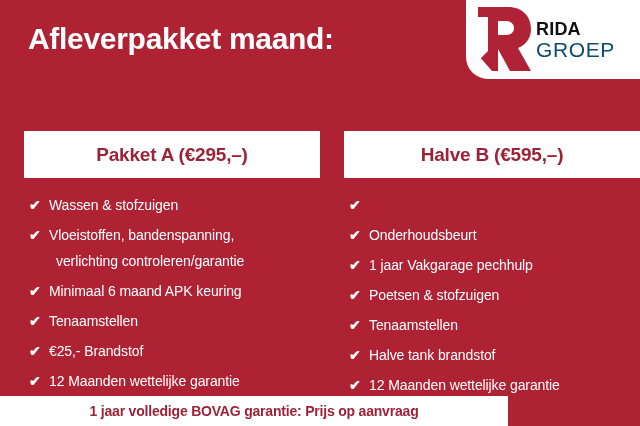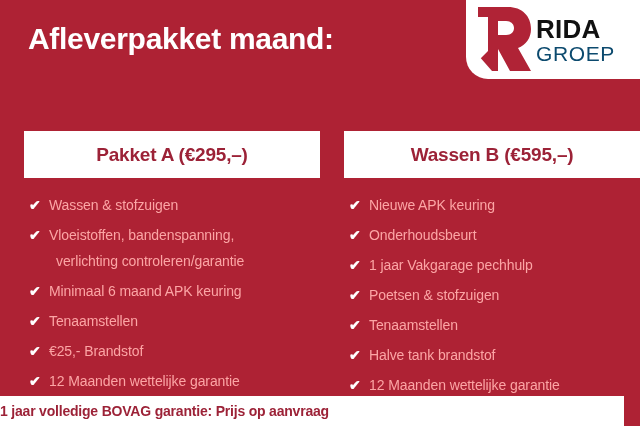--- a/index.html
+++ b/index.html
@@ -42,21 +42,21 @@
     flex:0 0 58px;
     position:relative;
     margin-top:-2px;
   }
   .logo-mark svg { display:block; }
   .logo-text {
     margin-left:4px;
     line-height:1;
   }
   .logo-text .rida {
-    font-size:26px;
+    font-size:18px;
     font-weight:bold;
     color:#111111;
     letter-spacing:0.2px;
     display:block;
   }
   .logo-text .groep {
     font-size:21px;
     font-weight:normal;
     color:#0c4a6e;
     letter-spacing:0.6px;
@@ -103,36 +103,36 @@
     margin-bottom:4px;
   }
   .check-icon {
     flex:0 0 20px;
     color:#FFFFFF;
     font-size:14px;
     line-height:26px;
     font-weight:bold;
   }
   .feature-text {
-    color:#fca5a5;
+    color:#ffffff;
     font-size:14px;
     line-height:26px;
     letter-spacing:-0.1px;
   }
   .feature-text .wrap-2 { display:block; padding-left:7px; }
 
   
   .footer {
     position:absolute;
     left:0; bottom:0;
-    width:624px; height:30px;
+    width:508px; height:30px;
     background:#FFFFFF;
     display:flex;
     align-items:center;
-    justify-content:flex-start;
+    justify-content:center;
   }
   .footer-text {
     font-size:14px;
     font-weight:bold;
     color:#9C2237;
     letter-spacing:-0.2px;
     white-space:nowrap;
   }
 </style>
 </head>
@@ -188,26 +188,25 @@
       </li>
       <li class="feature-item">
         <span class="check-icon">✔</span>
         <span class="feature-text">12 Maanden wettelijke garantie</span>
       </li>
     </ul>
   </div>
 
   <div class="column col-b">
     <div class="pkg-title-box">
-      <span class="pkg-title">Wassen B (€595,–)</span>
+      <span class="pkg-title">Halve B (€595,–)</span>
     </div>
     <ul class="feature-list">
       <li class="feature-item">
         <span class="check-icon">✔</span>
-        <span class="feature-text">Nieuwe APK keuring</span>
       </li>
       <li class="feature-item">
         <span class="check-icon">✔</span>
         <span class="feature-text">Onderhoudsbeurt</span>
       </li>
       <li class="feature-item">
         <span class="check-icon">✔</span>
         <span class="feature-text">1 jaar Vakgarage pechhulp</span>
       </li>
       <li class="feature-item">

